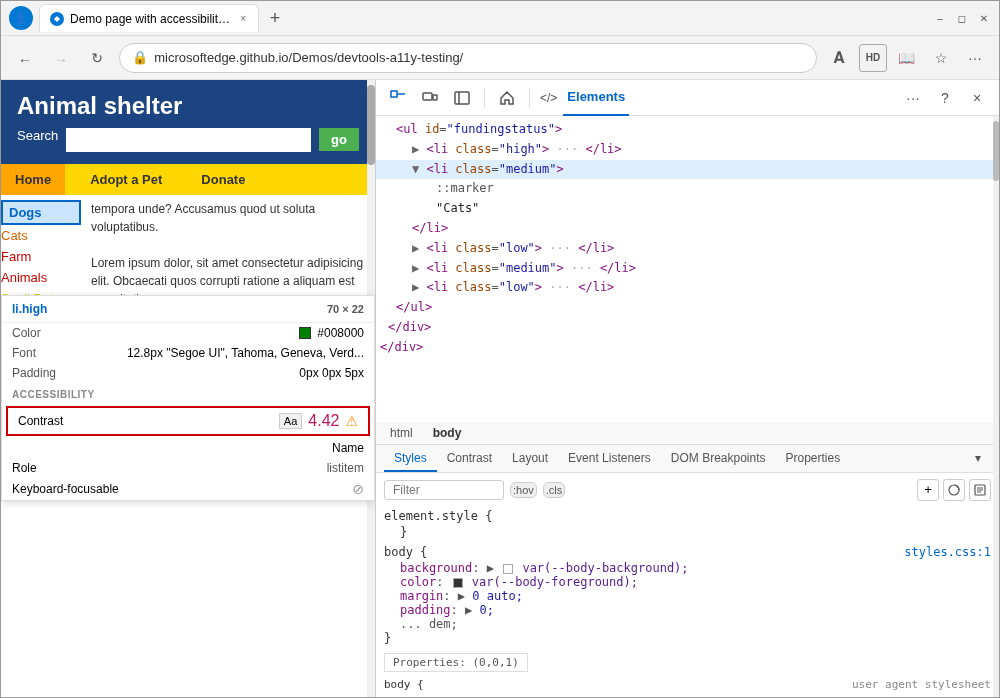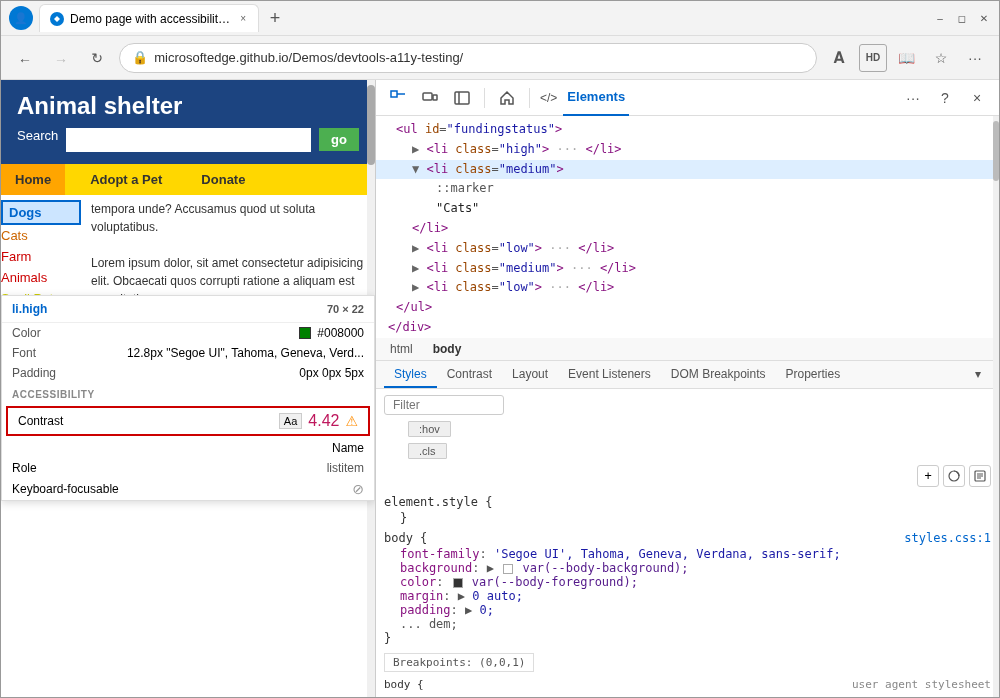--- a/index.html
+++ b/index.html
@@ -92,23 +92,23 @@
 
     
     .elements-tree { flex: 1; overflow-y: auto; padding: 4px 0; font-family: monospace; font-size: 12px; line-height: 1.6; background: white; min-height: 0; }
     .tree-line { padding: 0 8px; white-space: pre; display: flex; align-items: center; }
     .tree-line.selected { background: #ddeeff; }
     .panel-tabs { display: flex; border-bottom: 1px solid #ddd; height: 28px; padding: 0 8px; gap: 0; background: #f8f8f8; }
     .panel-tab { padding: 0 10px; font-size: 12px; display: flex; align-items: center; cursor: pointer; color: #555; border-bottom: 2px solid transparent; }
     .panel-tab.active { color: #0066cc; border-bottom: 2px solid #0066cc; font-weight: 500; }
 
     .styles-panel { padding: 6px 8px; font-family: monospace; font-size: 12px; background: white; }
-    .filter-bar { display: flex; align-items: flex-start; gap: 6px; margin-bottom: 8px; flex-direction: column; }
+    .filter-bar { display: flex; align-items: center; gap: 6px; margin-bottom: 8px; }
     .filter-input { border: 1px solid #ccc; border-radius: 3px; padding: 2px 8px; font-size: 12px; width: 120px; }
-    .pseudo-btn { border: 1px solid #ccc; border-radius: 1px; padding: 1px 10px; font-size: 11px; cursor: pointer; color: #555; margin-left: 24px; }
+    .pseudo-btn { border: 1px solid #ccc; border-radius: 6px; padding: 1px 2px; font-size: 11px; cursor: pointer; color: #555; }
     .style-icons { display: flex; gap: 4px; margin-left: auto; }
     .style-icon-btn { width: 22px; height: 22px; border: 1px solid #ccc; border-radius: 3px; display: flex; align-items: center; justify-content: center; font-size: 12px; cursor: pointer; }
 
     .css-block { margin-bottom: 6px; }
     .css-selector { color: #333; margin-bottom: 2px; }
     .css-rule { padding-left: 16px; color: #555; }
     .css-prop { color: #881280; }
     .css-val { color: #1a1aa6; }
     .css-link { color: #0066cc; text-decoration: none; float: right; }
     .css-arrow { color: #555; cursor: pointer; }
@@ -377,23 +377,20 @@
             <span style="color:#333;">}</span>
           </div>
         </div>
 
         <div class="css-block">
           <div class="css-selector">
             <span style="color:#333;">body {</span>
             <a class="css-link">styles.css:1</a>
           </div>
           <div class="css-rule">
-            <span class="css-prop">font-family</span><span style="color:#555;">: </span><span class="css-val">'Segoe UI', Tahoma, Geneva, Verdana, sans-serif;</span>
-          </div>
-          <div class="css-rule">
             <span class="css-prop">background</span><span style="color:#555;">: </span>
             <span class="css-arrow">▶</span>
             <span style="display:inline-block;width:10px;height:10px;border:1px solid #aaa;vertical-align:middle;margin:0 2px;background:white;"></span>
             <span class="var-ref">var(--body-background);</span>
           </div>
           <div class="css-rule">
             <span class="css-prop">color</span><span style="color:#555;">: </span>
             <span style="display:inline-block;width:10px;height:10px;border:1px solid #aaa;vertical-align:middle;margin:0 2px;background:#333;"></span>
             <span class="var-ref">var(--body-foreground);</span>
           </div>
@@ -404,21 +401,21 @@
             <span class="css-prop">padding</span><span style="color:#555;">: </span><span class="css-arrow">▶</span> <span class="css-val">0;</span>
           </div>
           <div class="css-rule">
             <span style="color:#555;">... dem;</span>
           </div>
           <div style="padding-left:0;">
             <span style="color:#333;">}</span>
           </div>
         </div>
 
-        <div class="specificity-tooltip">Breakpoints: (0,0,1)</div>
+        <div class="specificity-tooltip">Properties: (0,0,1)</div>
 
         <div style="margin-top:6px;font-size:11px;">
           <span style="color:#333;">body {</span>
           <span class="ua-label">user agent stylesheet</span>
         </div>
       </div>
 
       <div style="position:absolute;right:0;top:36px;bottom:0;width:6px;background:#f0f0f0;">
         <div style="position:absolute;top:5px;right:0;width:6px;height:60px;background:#bbb;border-radius:3px;"></div>
       </div>

